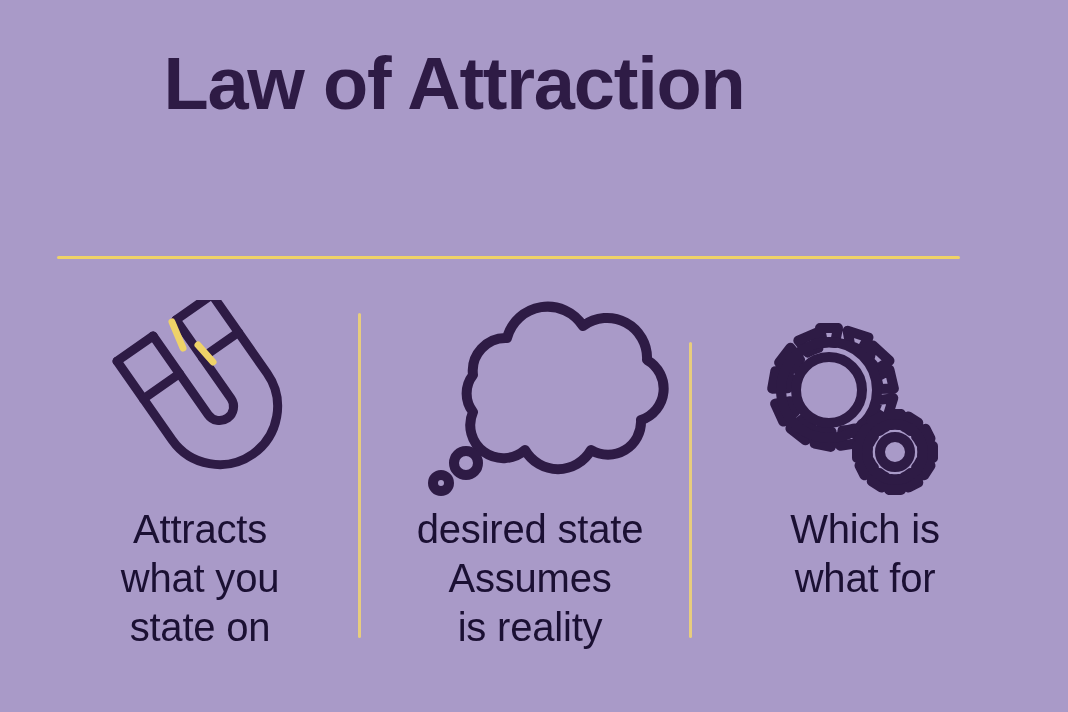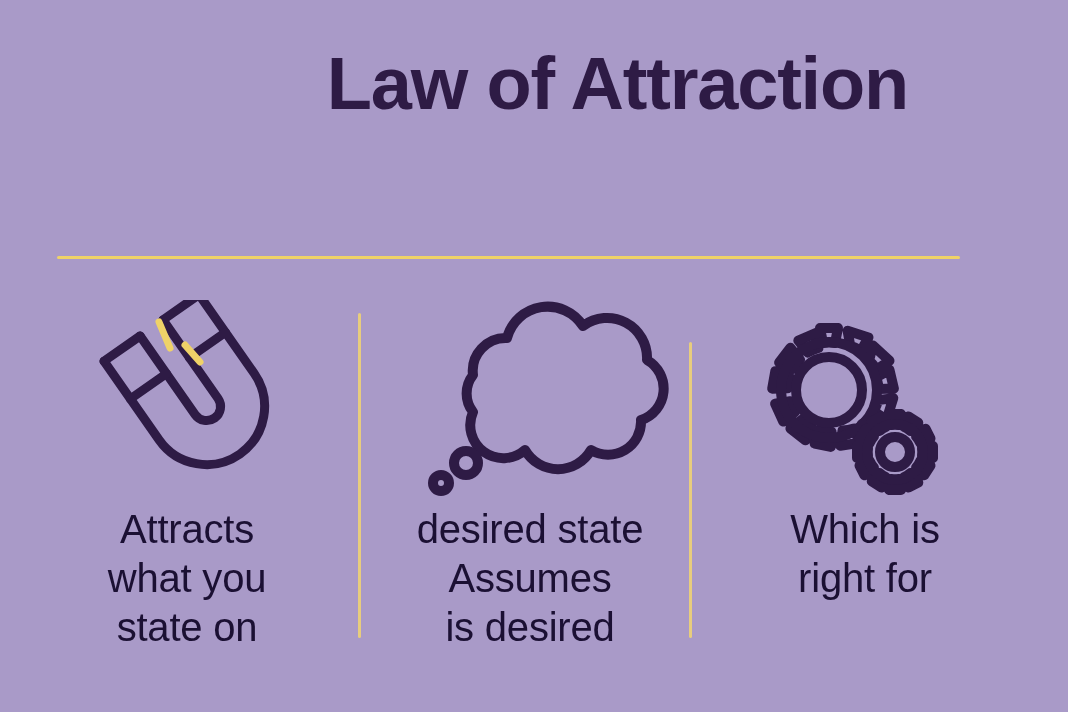--- a/index.html
+++ b/index.html
@@ -16,21 +16,21 @@
     font-family: "Liberation Sans", "DejaVu Sans", sans-serif;
     -webkit-font-smoothing: antialiased;
   }
 
   
   .title-block {
     position: absolute;
     left: 0;
     top: 38px;
     width: 908px;
-    text-align: right;
+    text-align: center;
     color: #2e1b45;
     font-weight: 700;
     font-size: 74px;
     line-height: 92px;
     letter-spacing: -1.2px;
   }
   .title-line { display: block; white-space: nowrap; }
 
   
   .hrule {
@@ -51,21 +51,21 @@
   .vrule.v1 { left: 358px; top: 313px; height: 325px; }
   .vrule.v2 { left: 689px; top: 342px; height: 296px; }
 
   
   .col {
     position: absolute;
     top: 300px;
     width: 330px;
     height: 370px;
   }
-  .col.c1 { left: 22px; }
+  .col.c1 { left: 35px; }
   .col.c2 { left: 365px; }
   .col.c3 { left: 700px; }
 
   .icon-wrap {
     position: relative;
     width: 330px;
     height: 200px;
   }
   .icon-wrap svg { display: block; position: absolute; }
 
@@ -138,21 +138,21 @@
                    A 33 33 0 0 1 108 112
                    A 30 30 0 0 1 108 75 Z"></path>
           <circle cx="101" cy="163" r="12"></circle>
           <circle cx="76" cy="183" r="8"></circle>
         </g>
       </svg>
     </div>
     <div class="caption">
       <span class="cap-line">desired state</span>
       <span class="cap-line">Assumes</span>
-      <span class="cap-line">is desired</span>
+      <span class="cap-line">is reality</span>
     </div>
   </div>
 
   <div class="col c3">
     <div class="icon-wrap">
       <svg width="330" height="200" viewBox="0 0 330 200">
         <g fill="none" stroke="#2e1b45" stroke-width="10" stroke-linejoin="round" stroke-linecap="round">
 
           <g transform="translate(129,90)">
             <path id="bigteeth" d="
@@ -190,17 +190,17 @@
               M -23.3 -30.6 L -15.4 -21.1 A 28 28 0 0 1 -8.7 -25.4 L -13.5 -35.5 Z
             "></path>
             <circle cx="0" cy="0" r="28"></circle>
             <circle cx="0" cy="0" r="15"></circle>
           </g>
         </g>
       </svg>
     </div>
     <div class="caption">
       <span class="cap-line">Which is</span>
-      <span class="cap-line">right for</span>
+      <span class="cap-line">what for</span>
     </div>
   </div>
 
 </div>
 
 </body></html>

